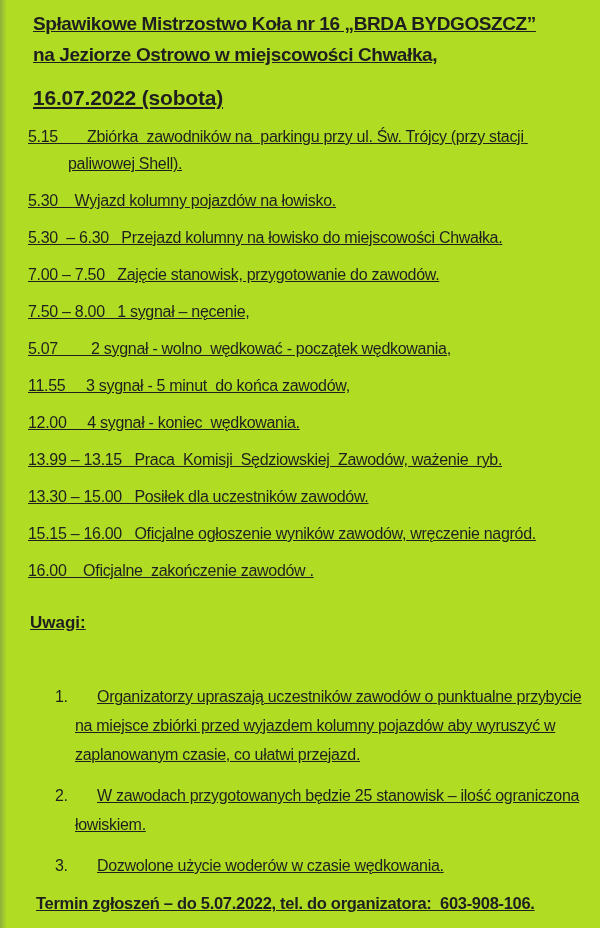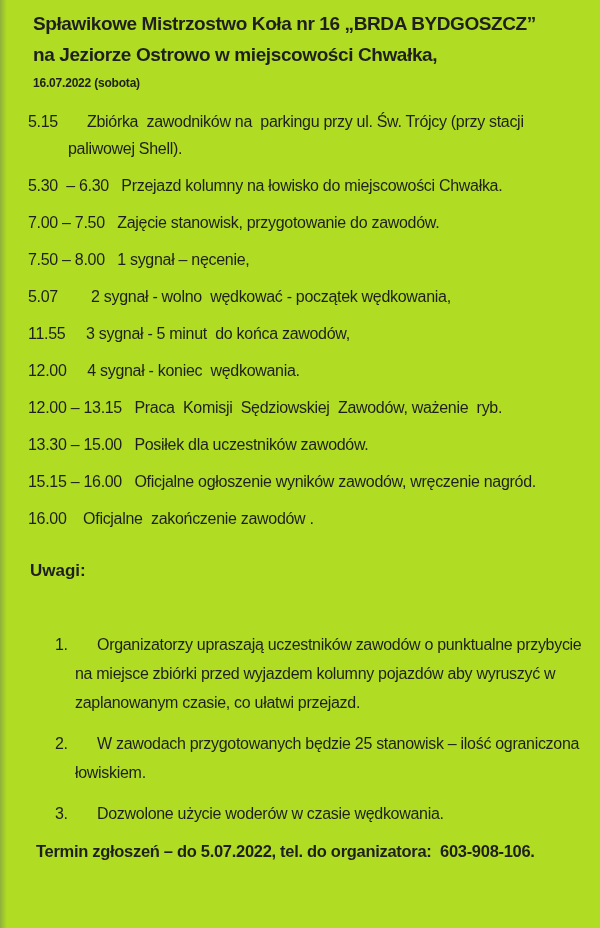--- a/index.html
+++ b/index.html
@@ -11,38 +11,39 @@
   }
   .page {
     position: relative;
     width: 600px;
     height: 928px;
     background: #b0dd23;
     color: #1f1f1f;
     font-family: "Liberation Sans", sans-serif;
     box-sizing: border-box;
     padding-top: 8px;
+    text-decoration: underline;
   }
   .edge-strip {
     position: absolute;
     left: 0; top: 0; bottom: 0;
     width: 7px;
     background: linear-gradient(90deg, #8fb03c 0%, #a3cc2e 60%, rgba(176,221,35,0) 100%);
     pointer-events: none;
   }
   .title-line {
     margin: 0 14px 0 33px;
     font-size: 19px;
     font-weight: bold;
     line-height: 31px;
     letter-spacing: -0.4px;
   }
   .date-line {
-    margin: 0 14px 0 33px;
-    font-size: 12px;
+    margin: 15px 14px 0 33px;
+    font-size: 21px;
     font-weight: bold;
     line-height: 26px;
     letter-spacing: -0.2px;
   }
   .schedule {
     margin: 12px 6px 0 28px;
   }
   .schedule-row {
     font-size: 16px;
     line-height: 27px;
@@ -92,35 +93,36 @@
   <div>
     <div class="title-line">Spławikowe Mistrzostwo Koła nr 16 „BRDA BYDGOSZCZ”</div>
     <div class="title-line">na Jeziorze Ostrowo w miejscowości Chwałka,</div>
     <div class="date-line">16.07.2022 (sobota)</div>
   </div>
 
   <div class="schedule">
 
       <div class="schedule-row">5.15       Zbiórka  zawodników na  parkingu przy ul. Św. Trójcy (przy stacji paliwowej Shell).</div>
 
+      <div class="schedule-row">5.30    Wyjazd kolumny pojazdów na łowisko.</div>
 
       <div class="schedule-row">5.30  – 6.30   Przejazd kolumny na łowisko do miejscowości Chwałka.</div>
 
 
       <div class="schedule-row">7.00 – 7.50   Zajęcie stanowisk, przygotowanie do zawodów.</div>
 
       <div class="schedule-row">7.50 – 8.00   1 sygnał – nęcenie,</div>
 
       <div class="schedule-row">5.07        2 sygnał - wolno  wędkować - początek wędkowania,</div>
 
       <div class="schedule-row">11.55     3 sygnał - 5 minut  do końca zawodów,</div>
 
       <div class="schedule-row">12.00     4 sygnał - koniec  wędkowania.</div>
 
-      <div class="schedule-row">12.00 – 13.15   Praca  Komisji  Sędziowskiej  Zawodów, ważenie  ryb.</div>
+      <div class="schedule-row">13.99 – 13.15   Praca  Komisji  Sędziowskiej  Zawodów, ważenie  ryb.</div>
 
       <div class="schedule-row">13.30 – 15.00   Posiłek dla uczestników zawodów.</div>
 
       <div class="schedule-row">15.15 – 16.00   Oficjalne ogłoszenie wyników zawodów, wręczenie nagród.</div>
 
       <div class="schedule-row">16.00    Oficjalne  zakończenie zawodów .</div>
     </div>
 
   <div class="notes-heading">Uwagi:</div>
 

